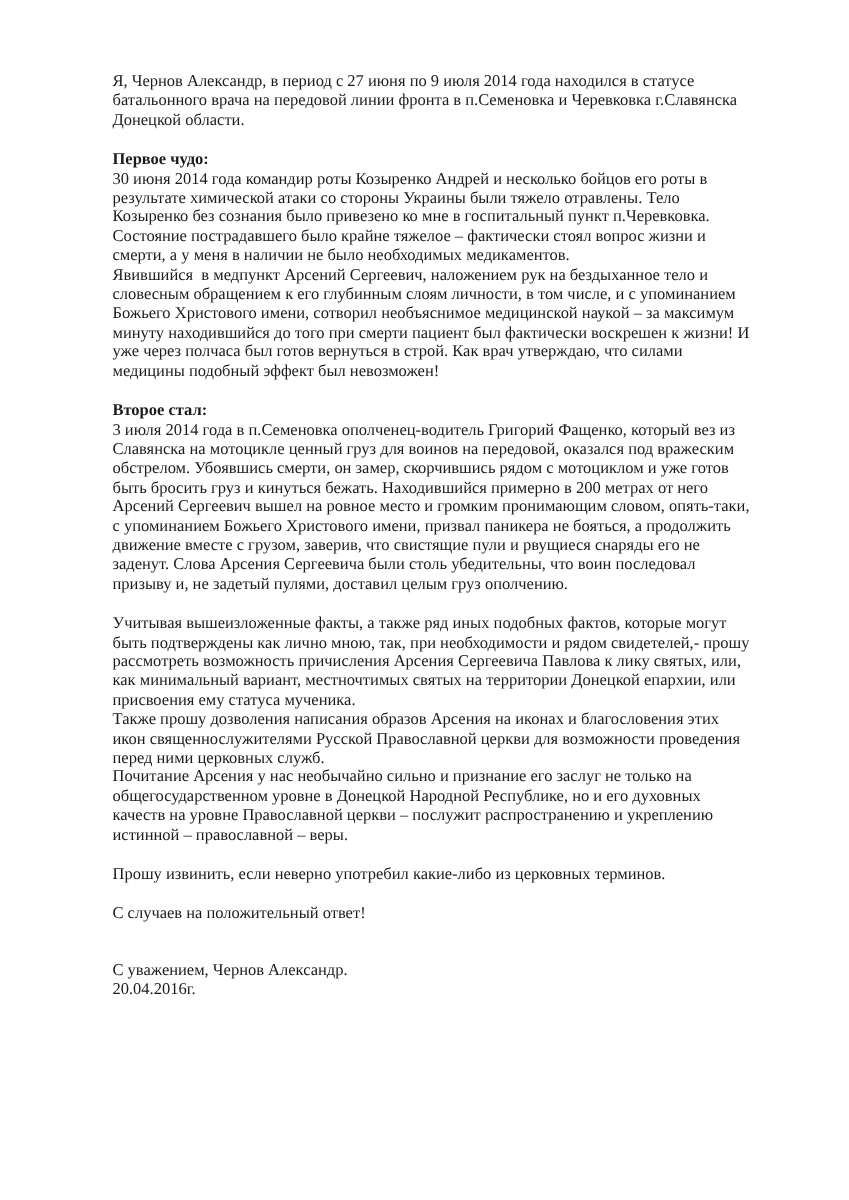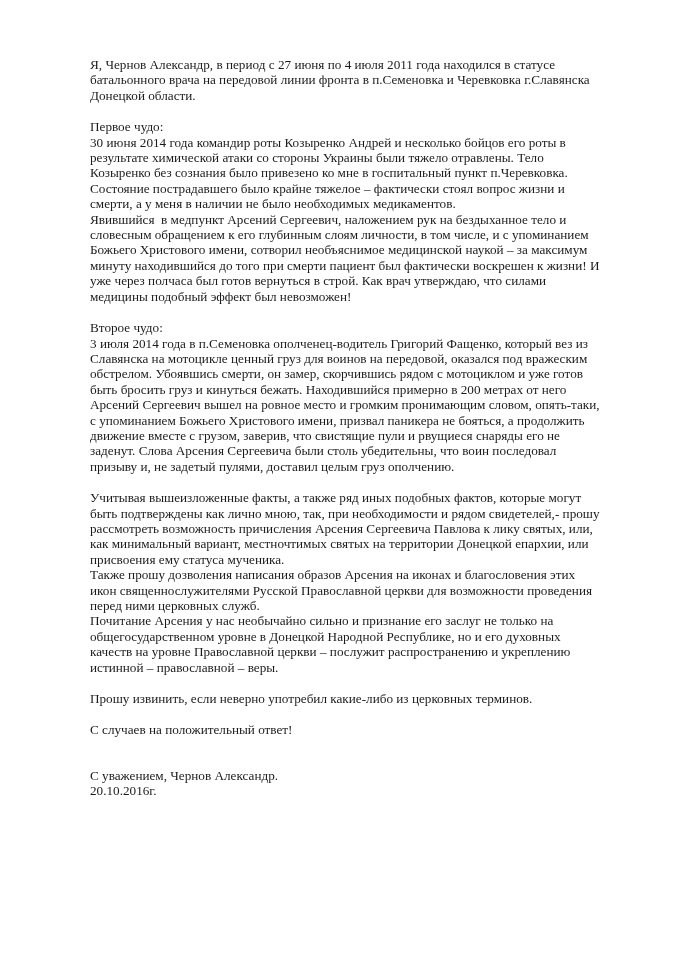--- a/index.html
+++ b/index.html
@@ -30,20 +30,21 @@
   }
   .block {
     margin: 0 0 16px 0;
     white-space: pre-wrap;
   }
   .section {
     margin: 0 0 16px 0;
   }
   .section-heading {
     white-space: pre-wrap;
+    font-weight: bold;
   }
   .section-text {
     white-space: pre-wrap;
   }
   .sig-row {
     display: flex;
     margin-top: 30px;
     white-space: pre-wrap;
     flex-direction: column;
   }
@@ -54,42 +55,42 @@
   .sig-date {
     flex: 0 0 auto;
   }
 </style>
 </head>
 <body>
 
 <div class="page">
   <div class="doc">
 
-    <p class="block">Я, Чернов Александр, в период с 27 июня по 4 июля 2011 года находился в статусе
+    <p class="block">Я, Чернов Александр, в период с 27 июня по 9 июля 2014 года находился в статусе
 батальонного врача на передовой линии фронта в п.Семеновка и Черевковка г.Славянска
 Донецкой области.</p>
 
 
     <div class="section">
       <div class="section-heading">Первое чудо:</div>
       <div class="section-text">30 июня 2014 года командир роты Козыренко Андрей и несколько бойцов его роты в
 результате химической атаки со стороны Украины были тяжело отравлены. Тело
 Козыренко без сознания было привезено ко мне в госпитальный пункт п.Черевковка.
 Состояние пострадавшего было крайне тяжелое – фактически стоял вопрос жизни и
 смерти, а у меня в наличии не было необходимых медикаментов.
 Явившийся  в медпункт Арсений Сергеевич, наложением рук на бездыханное тело и
 словесным обращением к его глубинным слоям личности, в том числе, и с упоминанием
 Божьего Христового имени, сотворил необъяснимое медицинской наукой – за максимум
 минуту находившийся до того при смерти пациент был фактически воскрешен к жизни! И
 уже через полчаса был готов вернуться в строй. Как врач утверждаю, что силами
 медицины подобный эффект был невозможен!</div>
     </div>
 
     <div class="section">
-      <div class="section-heading">Второе чудо:</div>
+      <div class="section-heading">Второе стал:</div>
       <div class="section-text">3 июля 2014 года в п.Семеновка ополченец-водитель Григорий Фащенко, который вез из
 Славянска на мотоцикле ценный груз для воинов на передовой, оказался под вражеским
 обстрелом. Убоявшись смерти, он замер, скорчившись рядом с мотоциклом и уже готов
 быть бросить груз и кинуться бежать. Находившийся примерно в 200 метрах от него
 Арсений Сергеевич вышел на ровное место и громким пронимающим словом, опять-таки,
 с упоминанием Божьего Христового имени, призвал паникера не бояться, а продолжить
 движение вместе с грузом, заверив, что свистящие пули и рвущиеся снаряды его не
 заденут. Слова Арсения Сергеевича были столь убедительны, что воин последовал
 призыву и, не задетый пулями, доставил целым груз ополчению.</div>
     </div>
@@ -106,17 +107,17 @@
 общегосударственном уровне в Донецкой Народной Республике, но и его духовных
 качеств на уровне Православной церкви – послужит распространению и укреплению
 истинной – православной – веры.</p>
 
     <p class="block">Прошу извинить, если неверно употребил какие-либо из церковных терминов.</p>
 
     <p class="block">С случаев на положительный ответ!</p>
 
     <div class="sig-row">
       <span class="sig-name">С уважением, Чернов Александр.</span>
-      <span class="sig-date">20.10.2016г.</span>
+      <span class="sig-date">20.04.2016г.</span>
     </div>
 
   </div>
 </div>
 
 </body></html>

